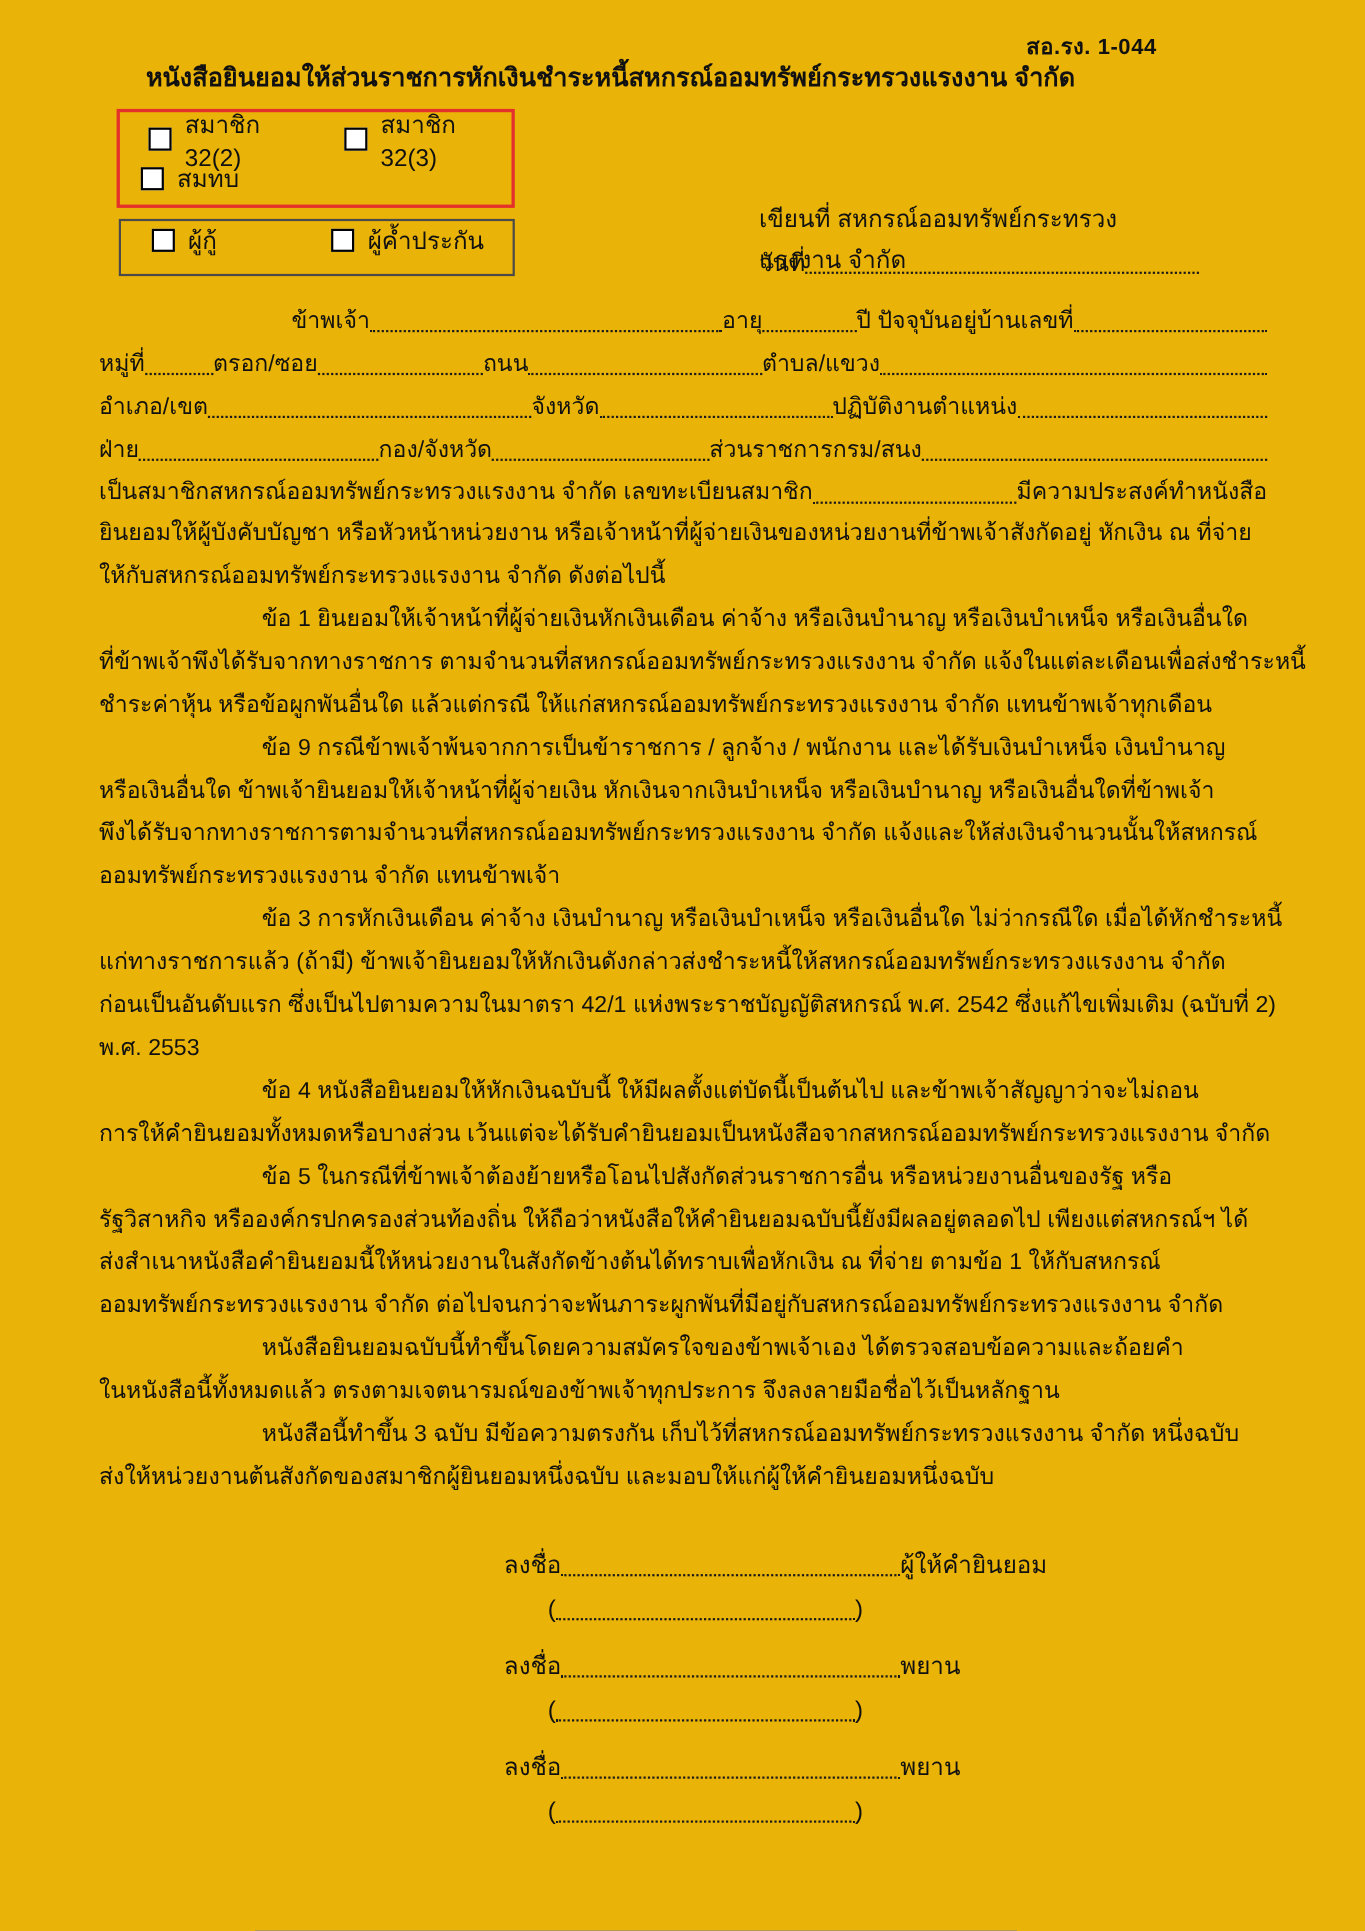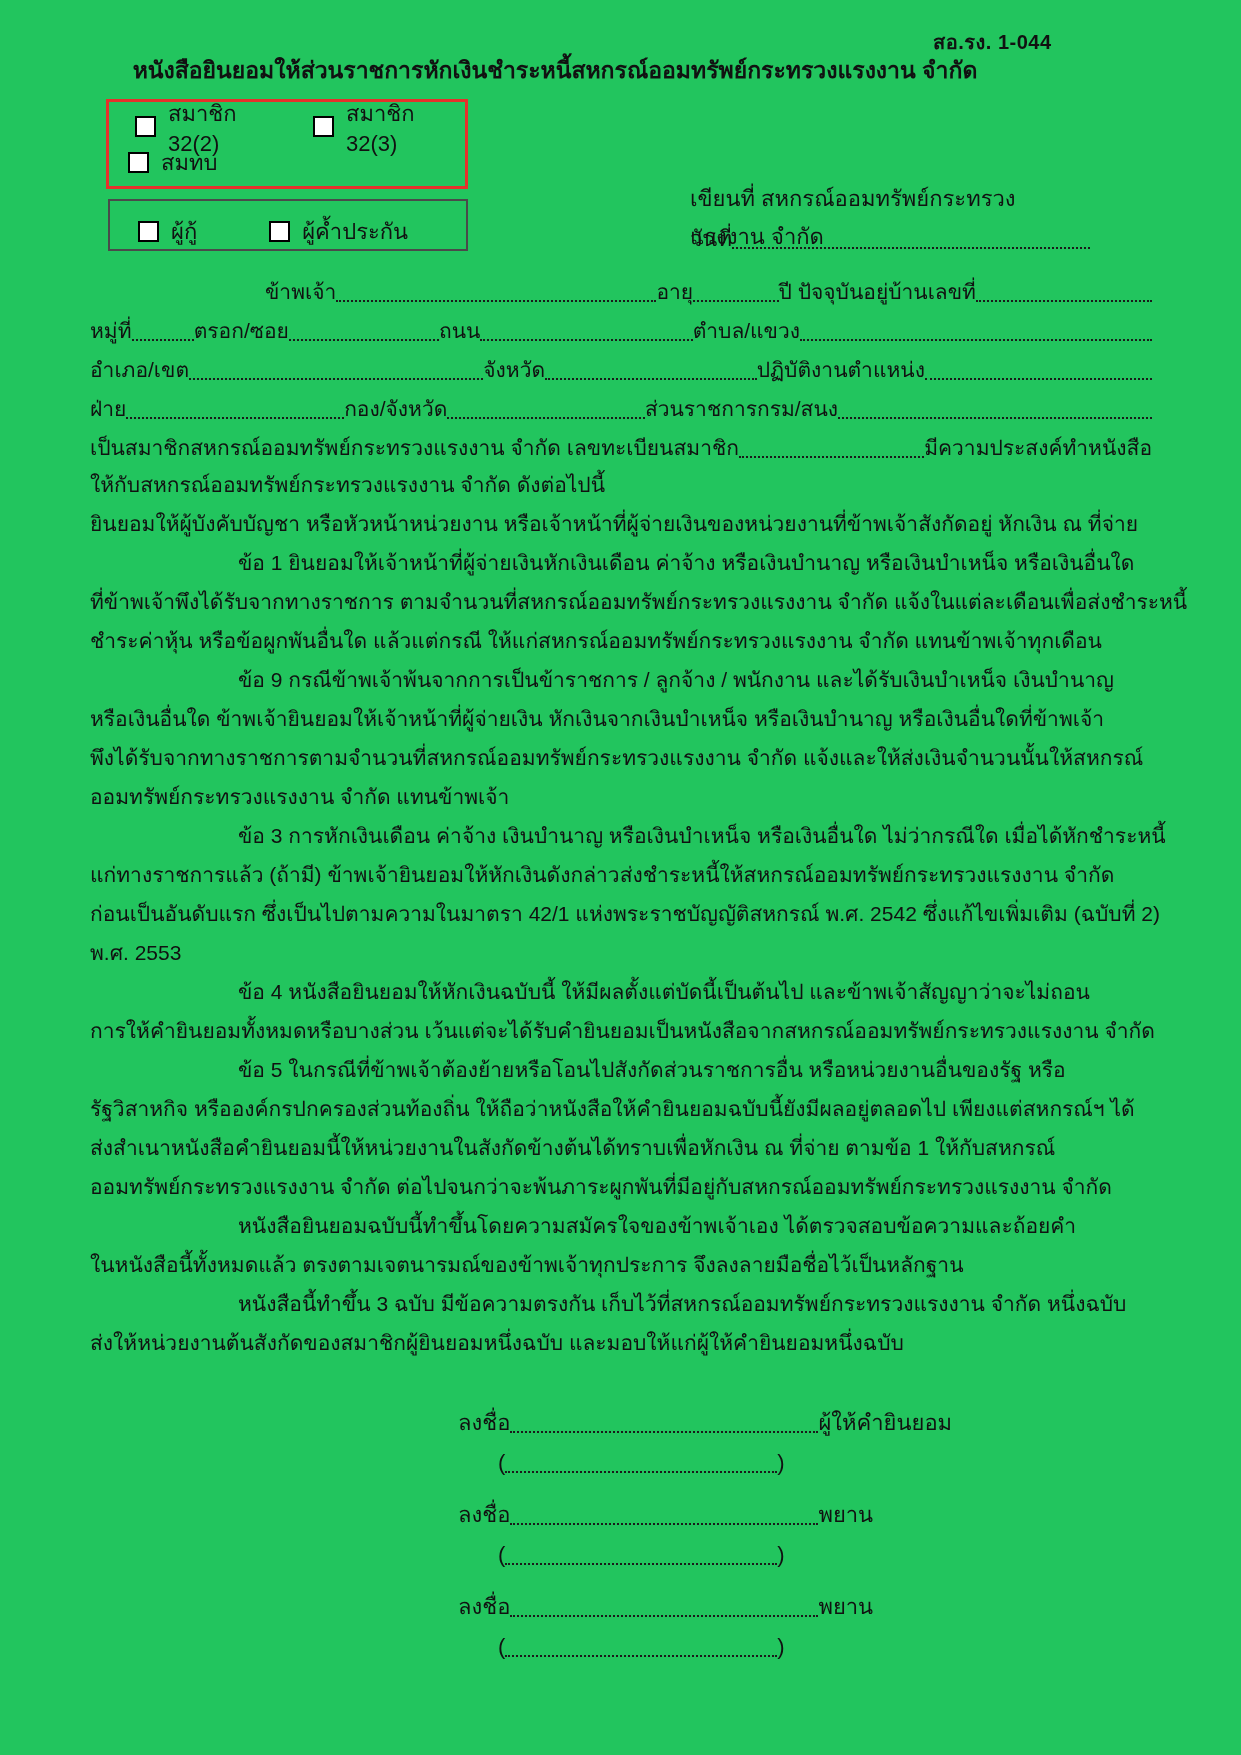--- a/index.html
+++ b/index.html
@@ -1,21 +1,21 @@
 <!DOCTYPE html>
 <html><head>
 <meta charset="utf-8">
 <style>
   * { margin:0; padding:0; box-sizing:border-box; }
   html,body { background:#888; }
   .page {
     position:relative;
     width:1241px; height:1755px;
     margin:0 auto;
-    background:#22c55e;
+    background:#eab308;
     color:#111;
     font-family:"Liberation Sans", sans-serif;
     overflow:hidden;
   }
   .form-code {
     position:absolute; top:26px; left:933px;
     font-size:20px; font-weight:bold; letter-spacing:0.5px;
   }
   .title {
     position:absolute; top:52px; left:0; width:1110px;
@@ -26,21 +26,21 @@
     width:362px; height:90px;
     border:3px solid #e5312b;
     padding:8px 0 0 6px;
   }
   .member-box .row1 { display:flex; gap:26px; margin-left:20px; align-items:center; height:32px; }
   .member-box .row2 { display:flex; margin-left:13px; align-items:center; height:32px; margin-top:4px; }
   .role-box {
     position:absolute; top:199px; left:108px;
     width:360px; height:52px;
     border:2px solid #4a4a4a;
-    display:flex; align-items:flex-end; padding-left:28px; gap:72px;
+    display:flex; align-items:flex-start; padding-left:28px; gap:104px;
   }
   .cb-item { display:inline-flex; align-items:center; gap:12px; font-size:22px; cursor:pointer; }
   .cb {
     display:inline-block; width:21px; height:21px;
     border:2.5px solid #000; background:#fff; flex:0 0 auto;
   }
   .written-at {
     position:absolute; top:180px; left:690px; width:400px;
     font-size:22px;
   }
@@ -159,22 +159,22 @@
       <span class="lbl">ส่วนราชการกรม/สนง</span>
       <span class="dots grow" style="flex-grow:310;"></span>
     </div>
 
     <div class="fill-line">
       <span class="lbl">เป็นสมาชิกสหกรณ์ออมทรัพย์กระทรวงแรงงาน จำกัด เลขทะเบียนสมาชิก</span>
       <span class="dots grow" style="flex-grow:1;"></span>
       <span class="lbl">มีความประสงค์ทำหนังสือ</span>
     </div>
 
+    <div class="line">ยินยอมให้ผู้บังคับบัญชา หรือหัวหน้าหน่วยงาน หรือเจ้าหน้าที่ผู้จ่ายเงินของหน่วยงานที่ข้าพเจ้าสังกัดอยู่ หักเงิน ณ ที่จ่าย</div>
     <div class="line">ให้กับสหกรณ์ออมทรัพย์กระทรวงแรงงาน จำกัด ดังต่อไปนี้</div>
-    <div class="line">ยินยอมให้ผู้บังคับบัญชา หรือหัวหน้าหน่วยงาน หรือเจ้าหน้าที่ผู้จ่ายเงินของหน่วยงานที่ข้าพเจ้าสังกัดอยู่ หักเงิน ณ ที่จ่าย</div>
 
     <div class="para">
       <div class="line indent">ข้อ 1 ยินยอมให้เจ้าหน้าที่ผู้จ่ายเงินหักเงินเดือน ค่าจ้าง หรือเงินบำนาญ หรือเงินบำเหน็จ หรือเงินอื่นใด</div>
       <div class="line">ที่ข้าพเจ้าพึงได้รับจากทางราชการ ตามจำนวนที่สหกรณ์ออมทรัพย์กระทรวงแรงงาน จำกัด แจ้งในแต่ละเดือนเพื่อส่งชำระหนี้</div>
       <div class="line">ชำระค่าหุ้น หรือข้อผูกพันอื่นใด แล้วแต่กรณี ให้แก่สหกรณ์ออมทรัพย์กระทรวงแรงงาน จำกัด แทนข้าพเจ้าทุกเดือน</div>
     </div>
 
     <div class="para">
       <div class="line indent">ข้อ 9 กรณีข้าพเจ้าพ้นจากการเป็นข้าราชการ / ลูกจ้าง / พนักงาน และได้รับเงินบำเหน็จ เงินบำนาญ</div>
       <div class="line">หรือเงินอื่นใด ข้าพเจ้ายินยอมให้เจ้าหน้าที่ผู้จ่ายเงิน หักเงินจากเงินบำเหน็จ หรือเงินบำนาญ หรือเงินอื่นใดที่ข้าพเจ้า</div>

